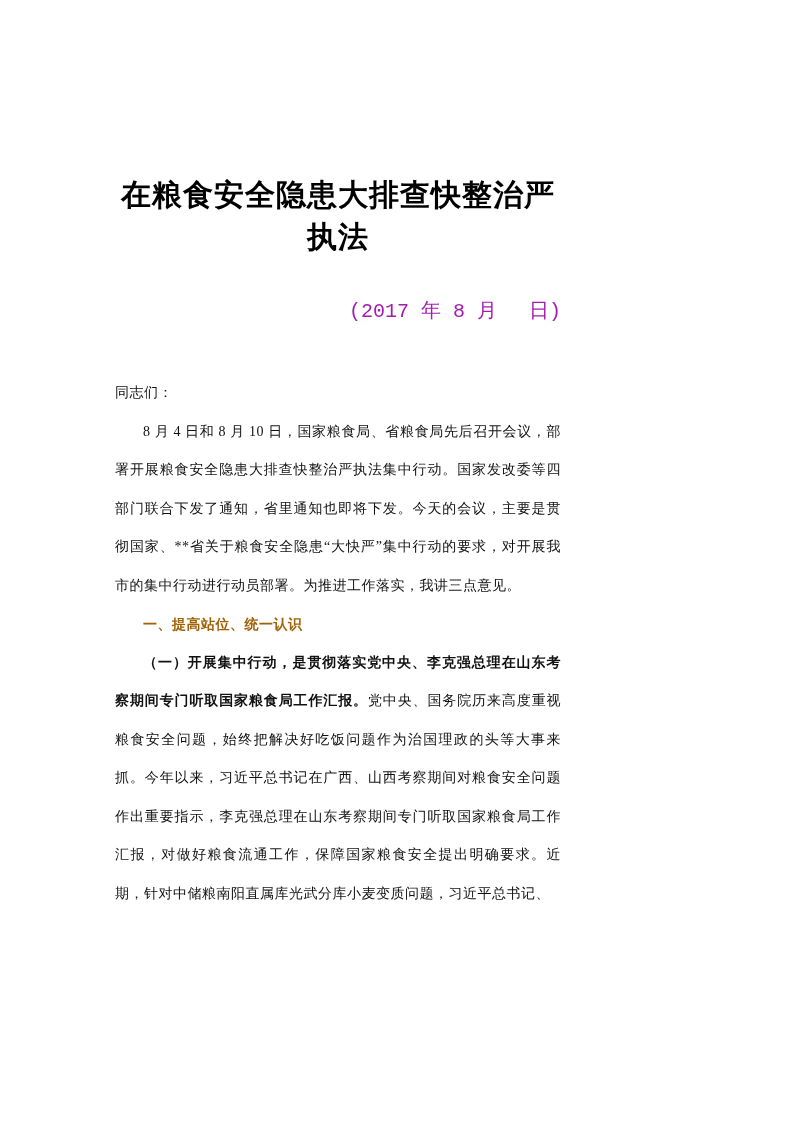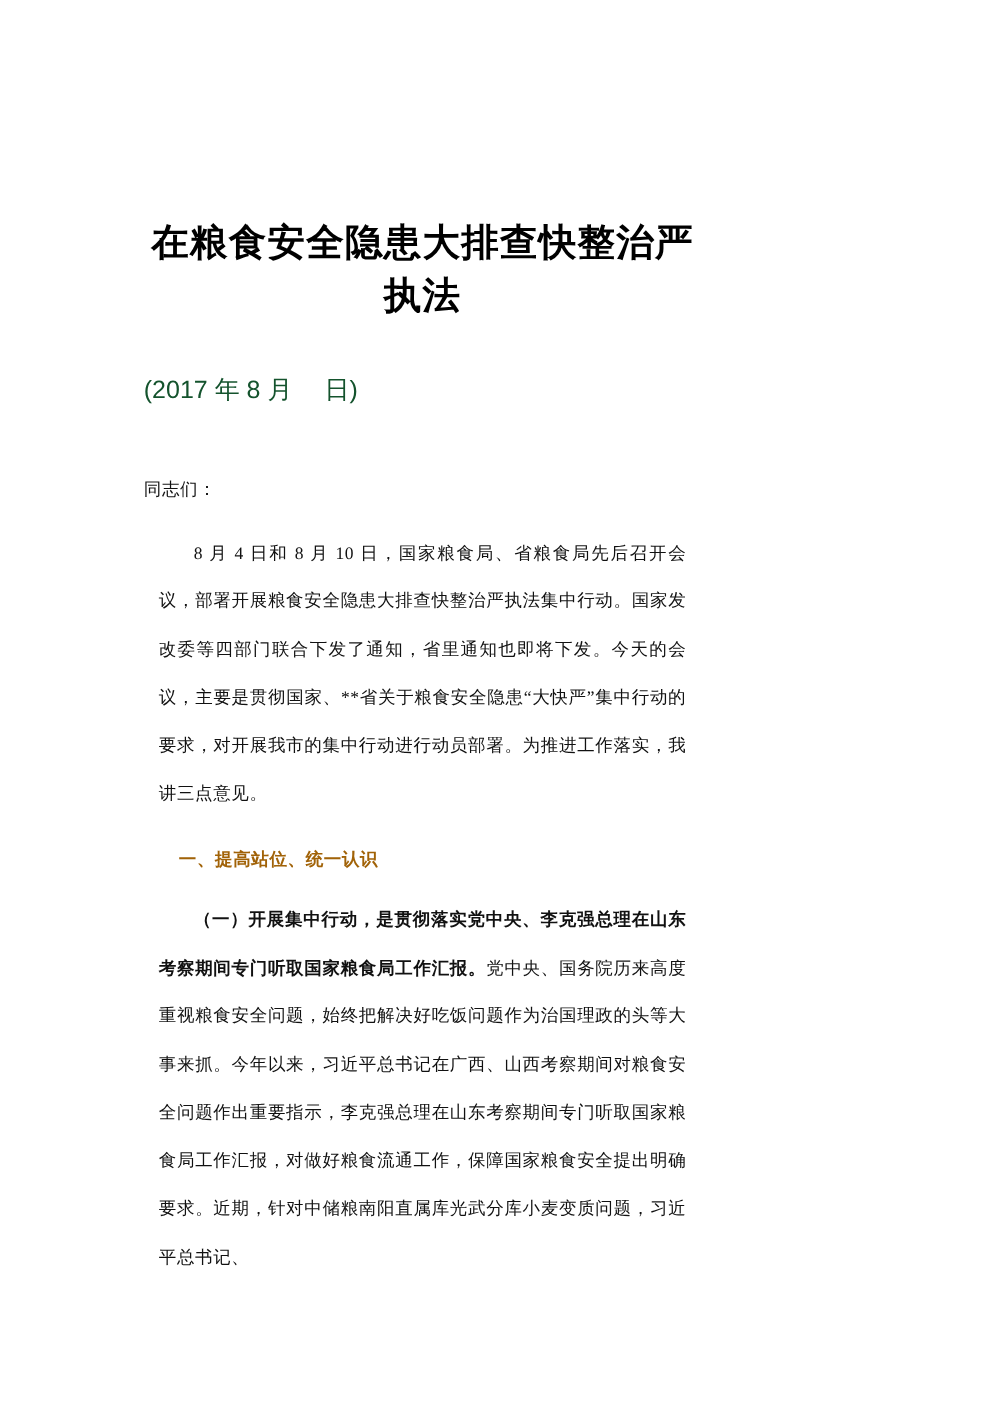--- a/index.html
+++ b/index.html
@@ -23,41 +23,41 @@
     font-weight: 700;
     font-size: 30px;
     line-height: 42px;
     letter-spacing: 1px;
     text-align: center;
     color: #000000;
   }
   .title-line { display: block; }
   .date {
     margin: 40px 0 0 0;
-    font-family: Liberation Sans, sans-serif;
+    font-family: Liberation Mono, monospace;
     font-weight: 400;
     font-size: 20px;
     line-height: 28px;
-    text-align: left;
-    color: #14532d;
+    text-align: right;
+    color: #a21caf;
   }
   .body-text {
     margin-top: 48px;
     font-family: "Liberation Serif", serif;
     font-size: 14px;
     line-height: 38.5px;
     letter-spacing: 0.5px;
     text-align: justify;
     color: #111111;
   }
   .salutation {
     margin: 0;
   }
   .para {
-    margin: 12px;
+    margin: 0;
     text-indent: 2em;
   }
   .heading {
     margin: 0;
     text-indent: 2em;
     font-family: "Liberation Sans", sans-serif;
     font-weight: 700;
     letter-spacing: 0.5px;
     color: #a16207;
   }

